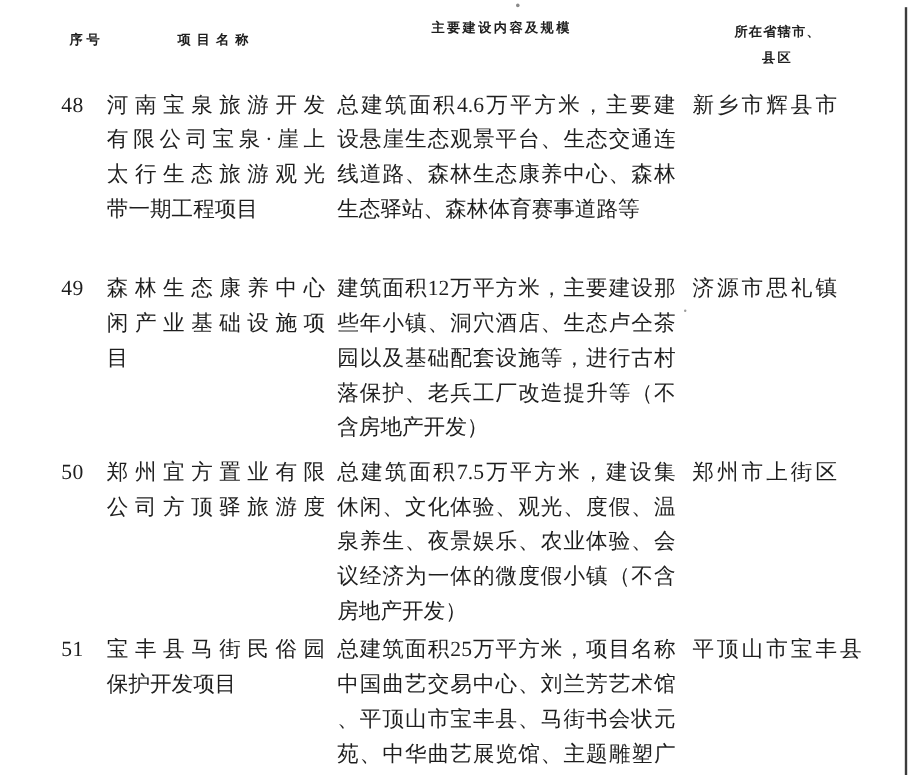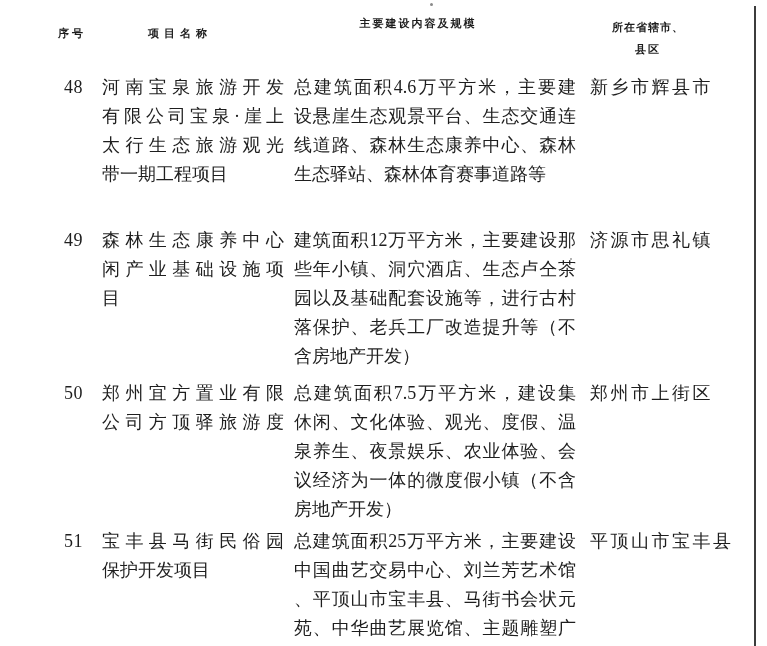--- a/index.html
+++ b/index.html
@@ -23,21 +23,21 @@
   .thead{position:absolute;top:0;left:0;width:664px;height:64px;font-weight:bold;font-size:11px;}
   .th{position:absolute;transform:translateX(-50%);white-space:nowrap;letter-spacing:3px;}
   .th-no{left:72px;top:26px;}
   .th-name{left:180px;top:26px;letter-spacing:5px;}
   .th-content{left:418px;top:16px;letter-spacing:2px;}
   .th-region{left:648px;top:16px;text-align:center;letter-spacing:1px;line-height:22px;}
   .th-region .l2{display:block;letter-spacing:2px;}
 
   
   .row{
-    position:absolute;left:64px;width:697px;
+    position:absolute;left:51px;width:697px;
     display:grid;grid-template-columns:38px 182px 10px 282px 14px 171px;
     font-size:18px;line-height:29px;font-family:Liberation Serif, serif;
   }
   .cell{min-width:0;}
   .cell.num{font-size:18px;letter-spacing:0.5px;}
   .line{display:block;text-align:justify;}
   .line.full{text-align-last:justify;}
   .cell.region{letter-spacing:2.5px;white-space:nowrap;}
 </style>
 </head>
@@ -112,21 +112,21 @@
         <div class="cell region">郑州市上街区</div>
       </div>
       <div class="row" style="top: 527px;">
         <div class="cell num">51</div>
         <div class="cell name">
           <span class="line full">宝丰县马街民俗园</span>
           <span class="line">保护开发项目</span>
         </div>
         <div class="cell gap"></div>
         <div class="cell content">
-          <span class="line full">总建筑面积25万平方米，主要建设</span>
+          <span class="line full">总建筑面积25万平方米，项目名称</span>
           <span class="line full">中国曲艺交易中心、刘兰芳艺术馆</span>
           <span class="line full">、平顶山市宝丰县、马街书会状元</span>
           <span class="line full">苑、中华曲艺展览馆、主题雕塑广</span>
           <span class="line">场、曲艺小镇等</span>
         </div>
         <div class="cell gap"></div>
         <div class="cell region">平顶山市宝丰县</div>
       </div>
     </div>
 

